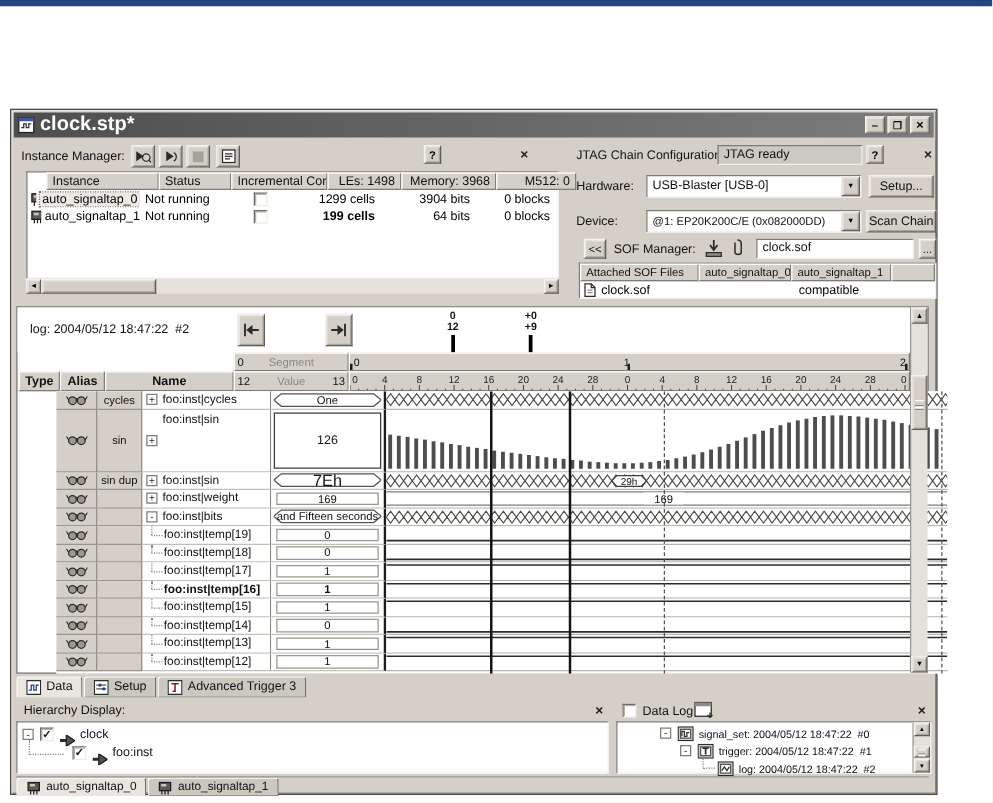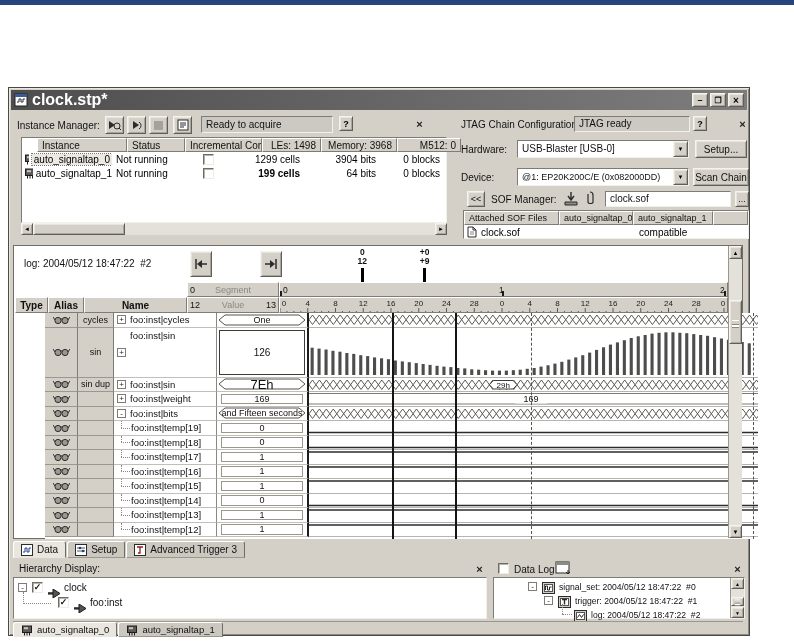--- a/index.html
+++ b/index.html
@@ -70,21 +70,20 @@
         <svg width="9" height="9">
             <rect x="0" y="0" width="9" height="9" fill="#a5a29a"></rect>
           </svg>
       </span>
       <span class="btn abs" style="left:160px;top:3px;width:19px;height:18px;">
         <svg width="12" height="12">
             <rect x="1" y="1" width="10" height="10" fill="#fff" stroke="#2b2b2b"></rect>
             <path d="M3 4 h6 M3 6 h6 M3 8 h4" stroke="#2b2b2b"></path>
           </svg>
       </span>
-      <span class="sunkg abs t10" style="left:188px;top:3px;width:132px;height:17px;padding:2px 4px;overflow:hidden;white-space:nowrap;">Ready to acquire</span>
       <span class="btn abs" style="left:326px;top:3px;width:14px;height:15px;font-size:9px;font-weight:bold;">?</span>
       <span class="abs closex" style="left:400px;top:4px;width:13px;height:13px;">×</span>
 
       <div class="abs sunkw" style="left:8px;top:24px;width:426px;height:86px;background:#fff;">
         <div id="im-header" class="abs" style="left:15px;top:0;width:340px;height:14px;display:grid;grid-template-columns:90px 58px 77px 59px 76px 64px;border-radius:7px;">
             <div class="hdrc" style="padding: 0px 4px;">Instance</div>
             <div class="hdrc" style="padding: 0px 4px;">Status</div>
             <div class="hdrc" style="padding: 0px 4px;">Incremental Compile</div>
             <div class="hdrc" style="padding: 0px 4px; justify-content: flex-end;">LEs: 1498</div>
             <div class="hdrc" style="padding: 0px 4px; justify-content: flex-end;">Memory: 3968</div>
@@ -609,21 +608,21 @@
             </div>
             <div class="c-value">
               <div style="position: absolute; inset: 1.5px 4px; border: 1px solid rgb(154, 151, 143); background: rgb(255, 255, 255); display: flex; align-items: center; justify-content: center; font-size: 9px; color: rgb(17, 17, 17);">1</div>
             </div>
             <div class="c-wave">
               <svg width="449" height="13.5" style="position: absolute; left: 0px; top: 0px;">
                 <line x1="0" y1="2" x2="449" y2="2" stroke="#2b2b2b" stroke-width="1.3"></line>
               </svg>
             </div>
           </div>
-          <div class="sigrow" style="height: 14.5px;">
+          <div class="sigrow" style="height: 14.5px; font-weight: bold;">
             <div class="c-type">
               <svg width="17" height="10">
                 <path d="M2 5 L0 2 M15 5 L17 2" stroke="#2b2b2b" fill="none"></path>
                 <circle cx="5" cy="5.5" r="3.1" fill="#9b9891" stroke="#2b2b2b"></circle>
                 <circle cx="12" cy="5.5" r="3.1" fill="#9b9891" stroke="#2b2b2b"></circle>
                 <path d="M7.6 4.5 Q8.5 3.2 9.4 4.5" stroke="#2b2b2b" fill="none"></path>
               </svg>
             </div>
             <div class="c-alias"></div>
             <div class="c-name">

